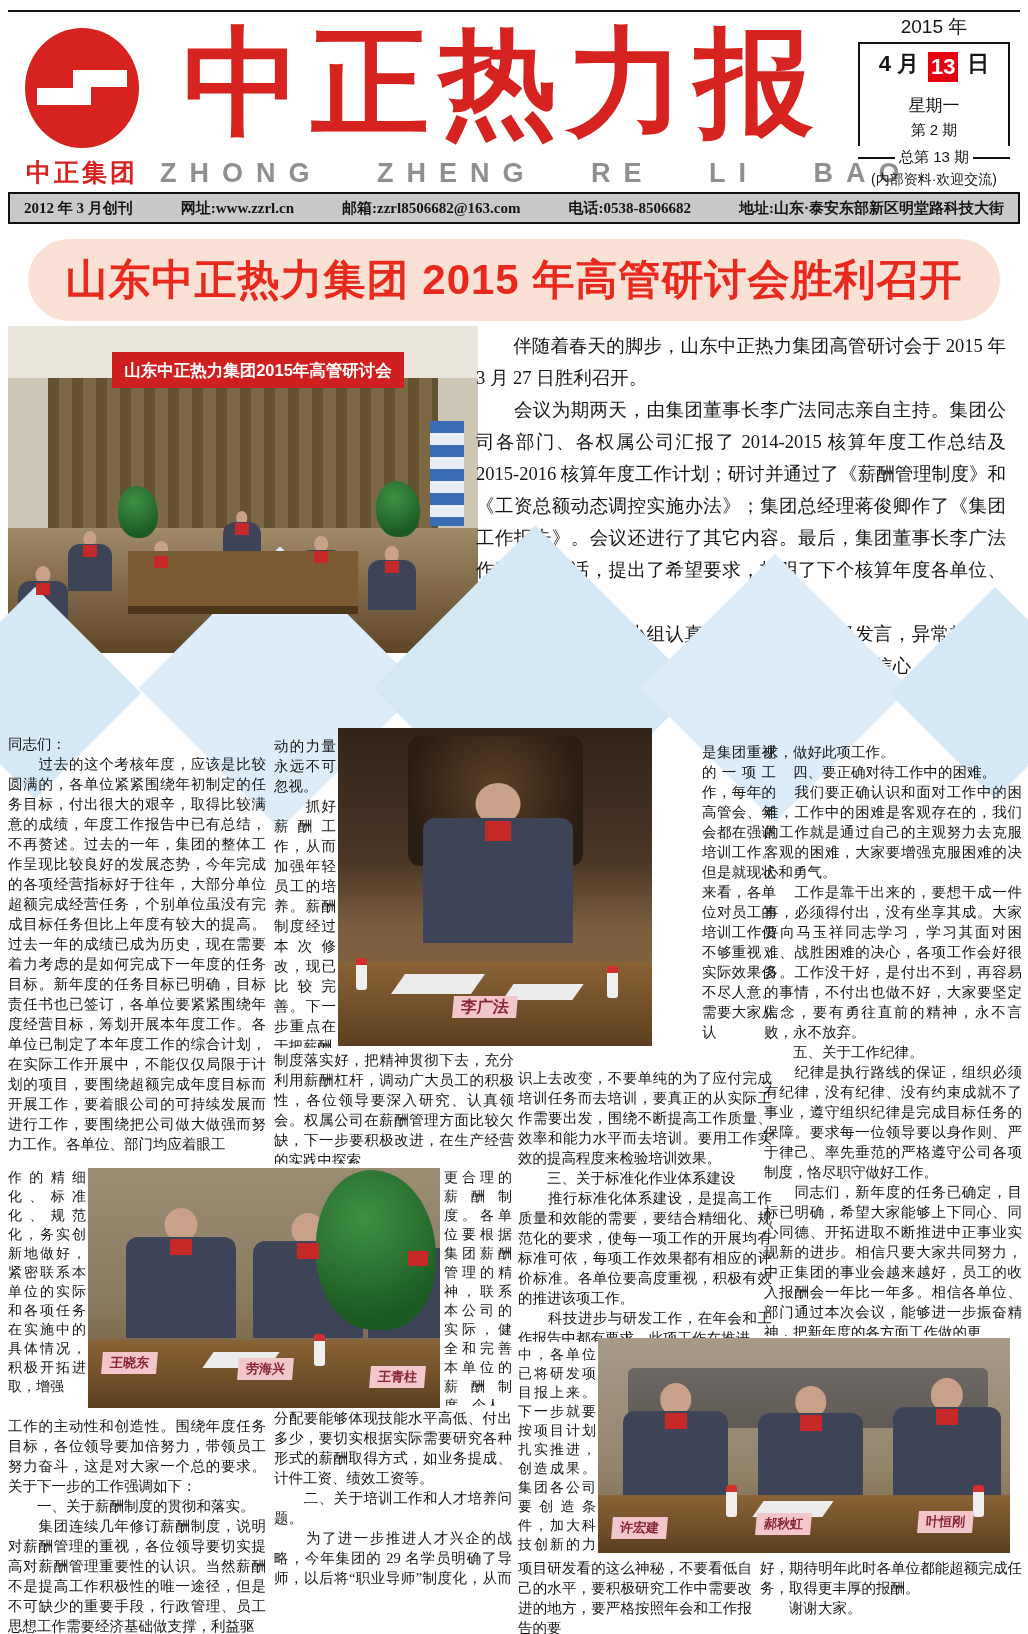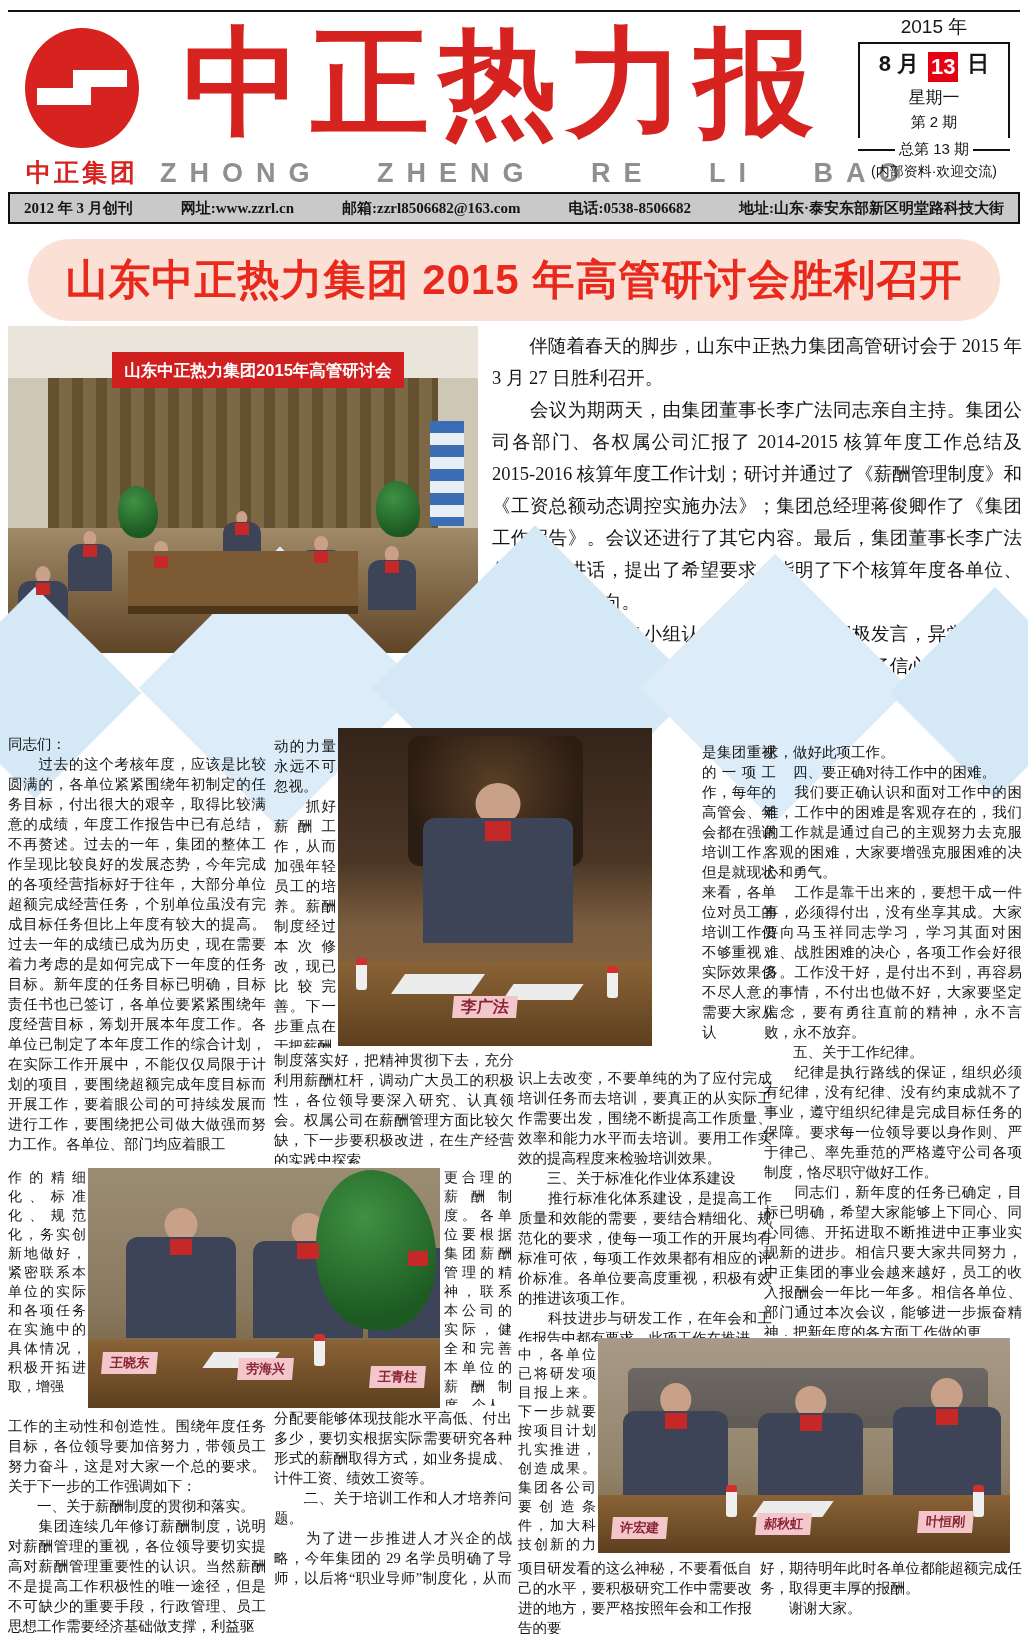--- a/index.html
+++ b/index.html
@@ -17,35 +17,35 @@
   .np-pinyin{position:absolute;left:160px;top:158px;width:690px;text-align:center;color:#8f8f8f;
              font-weight:bold;font-size:27px;letter-spacing:13px;word-spacing:34px;
              font-family:"Liberation Sans",sans-serif;white-space:nowrap;}
   .datebox{position:absolute;left:858px;top:14px;width:152px;text-align:center;
            font-family:"Liberation Sans",sans-serif;}
   .db-year{font-size:19px;padding-bottom:2px;}
   .db-box{border:2px solid #111;border-bottom:none;padding:5px 2px 2px;}
   .db-main{font-size:22px;font-weight:bold;white-space:nowrap;}
   .db-day{display:inline-block;background:#e60012;color:#fff;width:30px;height:30px;line-height:30px;
           font-size:22px;margin:0 3px;vertical-align:-3px;}
-  .db-week{font-size:17px;margin-top:4px;}
+  .db-week{font-size:17px;margin-top:12px;}
   .db-issue{font-size:15px;margin-top:4px;padding-bottom:4px;}
   .db-total{display:flex;align-items:center;gap:4px;font-size:15px;margin-top:2px;white-space:nowrap;}
   .db-total::before,.db-total::after{content:"";flex:1;border-top:2px solid #111;}
   .db-note{font-size:14px;margin-top:4px;white-space:nowrap;}
   .infobar{position:absolute;left:8px;top:192px;width:1012px;height:32px;box-sizing:border-box;
            background:#c9c9c9;border:2px solid #111;display:flex;align-items:center;
            justify-content:space-between;padding:0 14px;font-size:15px;font-weight:bold;
            white-space:nowrap;}
   
   .headline1{position:absolute;left:28px;top:239px;width:972px;height:82px;background:#fbe0d5;
              border-radius:44px;display:flex;align-items:center;justify-content:center;
              color:#e8291c;font-size:42px;font-weight:bold;letter-spacing:1px;
              font-family:"Liberation Sans",sans-serif;white-space:nowrap;}
-  .a1-text{position:absolute;left:492px;top:330px;width:530px;font-size:18.5px;line-height:32px;
+  .a1-text{position:absolute;left:476px;top:330px;width:530px;font-size:18.5px;line-height:32px;
            text-align:justify;text-justify:inter-ideograph;}
   .a1-text p{margin:0;white-space:pre-line;}
   .byline{text-align:right;margin-top:4px;font-size:17px;}
   
   .headline2{position:absolute;left:0;top:648px;width:1028px;height:80px;text-align:center;}
   .headline2 .dia{position:absolute;background:#d5e8f6;transform:rotate(45deg);z-index:0;}
   .headline2 .d1{left:-40px;top:-30px;width:150px;height:150px;}
   .headline2 .d2{left:180px;top:-60px;width:200px;height:200px;background:#dcecf8;}
   .headline2 .d3{left:420px;top:-75px;width:230px;height:230px;}
   .headline2 .d4{left:680px;top:-55px;width:190px;height:190px;background:#dcecf8;}
@@ -108,21 +108,21 @@
     <div class="logo-text">中正集团</div>
   </div>
 
   <div class="np-title">中正热力报</div>
   <div class="np-pinyin">ZHONG ZHENG RE LI BAO</div>
 
   <div class="datebox">
     <div class="db-year">2015 年</div>
     <div class="db-box">
       <div class="db-main">
-        <span>8 月</span>
+        <span>4 月</span>
         <span class="db-day">13</span>
         <span>日</span>
       </div>
       <div class="db-week">星期一</div>
       <div class="db-issue">第 2 期</div>
     </div>
     <div class="db-total">
       <span>总第 13 期</span>
     </div>
     <div class="db-note">(内部资料·欢迎交流)</div>

